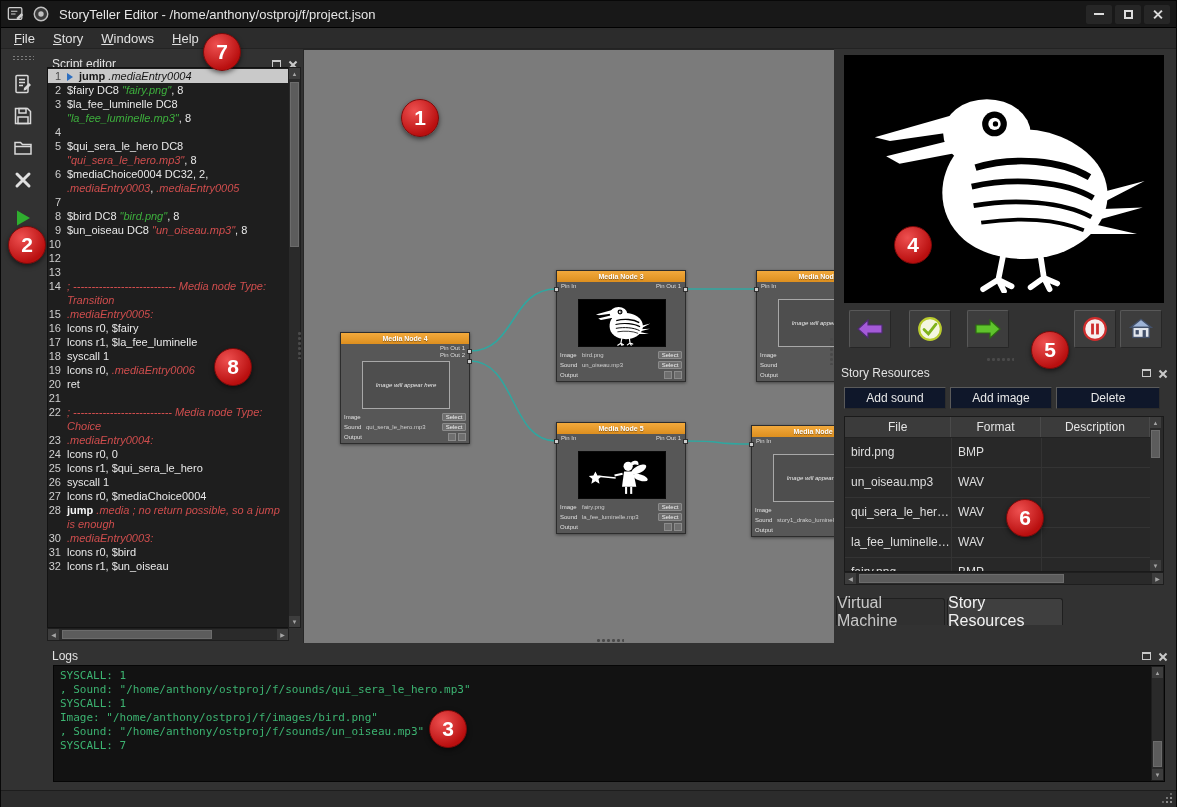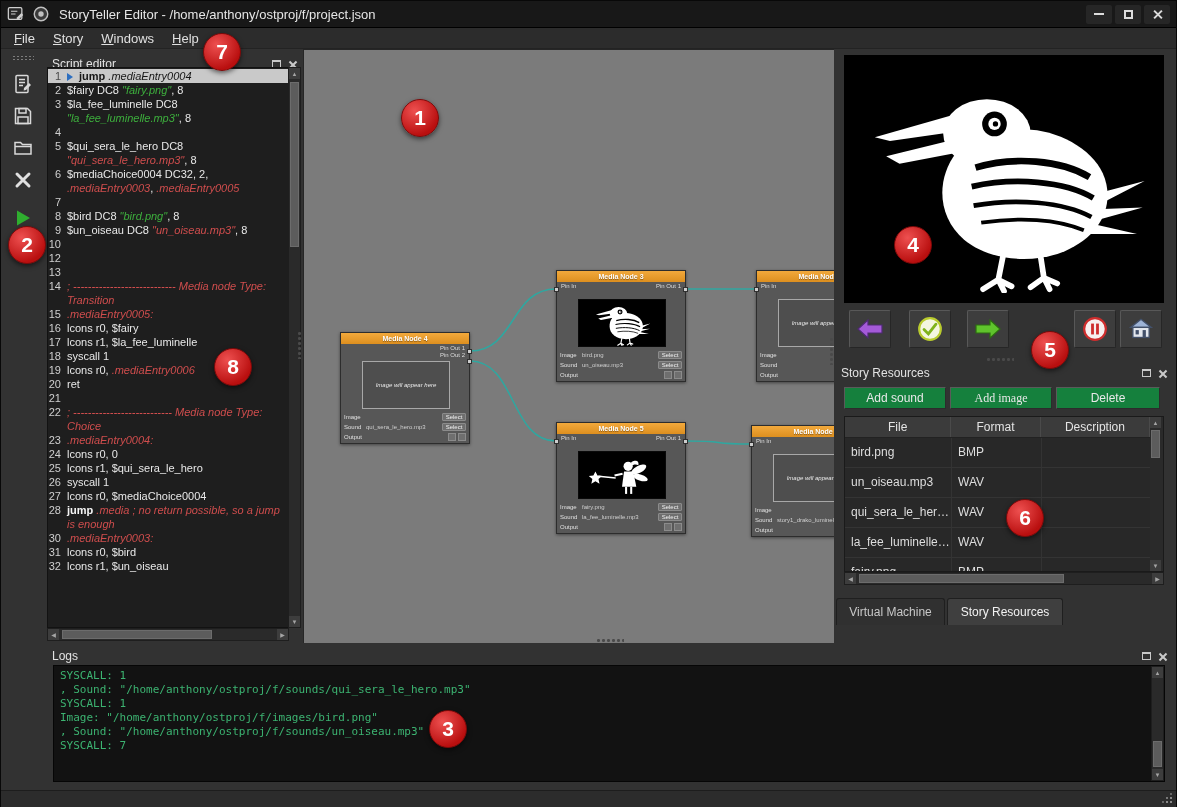--- a/index.html
+++ b/index.html
@@ -89,28 +89,28 @@
 .out-ico{width:8px;height:8px;background:#6f6f6f;border:1px solid #8b8b8b;margin-left:2px;cursor:pointer}
 
 
 #right-col{position:absolute;left:833px;top:32px;width:339px;height:594px}
 #emu-head{left:0;top:0;width:100%}
 .emu-screen{position:absolute;left:10px;top:22px;width:320px;height:248px;background:#000;display:flex;align-items:center;justify-content:center;border:1px solid #000}
 .emu-screen svg{width:292px;height:228px}
 .emu-btn{position:absolute;top:277px;width:42px;height:38px;background:#3d3d3d;border:1px solid #585858;border-bottom-color:#262626;border-right-color:#262626;border-radius:2px;display:flex;align-items:center;justify-content:center;cursor:pointer}
 .emu-btn svg{width:28px;height:26px}
 #res-head{left:0;top:331px;width:100%}
-.res-btn{position:absolute;top:354px;height:22px;background:#15803d;border:1px solid #5a5a5a;border-bottom-color:#2c2c2c;border-right-color:#2c2c2c;color:#e8e8e8;font-size:12px;display:flex;align-items:center;justify-content:center;cursor:pointer}
+.res-btn{position:absolute;top:354px;height:22px;background:#0f172a;border:1px solid #5a5a5a;border-bottom-color:#2c2c2c;border-right-color:#2c2c2c;color:#e8e8e8;font-size:12px;display:flex;align-items:center;justify-content:center;cursor:pointer}
 #res-table{position:absolute;left:10px;top:383px;width:320px;height:156px;background:#242424;border:1px solid #1a1a1a;overflow:hidden}
 .rt-header{display:flex;height:21px;background:#3b3b3b;border-bottom:1px solid #222}
 .rt-hcell{font-size:12px;color:#e4e4e4;line-height:20px;text-align:center;border-right:1px solid #4a4a4a;overflow:hidden;white-space:nowrap}
 .rt-row{display:flex;height:30px;background:#282828;border-bottom:1px solid #343434}
 .rt-cell{font-size:12px;color:#dedede;line-height:29px;padding-left:6px;border-right:1px solid #333;white-space:nowrap;overflow:hidden;text-overflow:ellipsis}
 .c0{width:107px}.c1{width:90px}.c2{width:110px}.c3{width:13px;border-right:none}
-.tab{position:absolute;top:565px;height:27px;background:#303030;border:1px solid #1f1f1f;border-bottom:none;color:#c8c8c8;font-size:12px;display:flex;align-items:center;justify-content:center;border-radius:3px 3px 0 0;cursor:pointer}
+.tab{position:absolute;top:565px;height:27px;background:#303030;border:1px solid #1f1f1f;border-bottom:none;color:#c8c8c8;font-size:16px;display:flex;align-items:center;justify-content:center;border-radius:3px 3px 0 0;cursor:pointer}
 .tab.active{background:#3f3f3f;color:#f2f2f2}
 
 
 #dock-logs{position:absolute;left:44px;top:646px;width:1128px;height:141px}
 #dock-logs .dock-head{left:0;top:0;width:100%}
 #logs-content{position:absolute;left:8px;top:18px;width:1112px;height:117px;background:#121212;border:1px solid #060606;padding:3px 6px;overflow:hidden;font-family:"DejaVu Sans Mono",monospace;font-size:11px;line-height:14px;color:#3cb371}
 
 
 #statusbar{position:absolute;left:0;top:789px;width:100%;height:17px;background:#2c2c2c;border-top:1px solid #1d1d1d}
 .grip{position:absolute;right:4px;bottom:4px;width:10px;height:10px}
@@ -622,21 +622,21 @@
       </div>
       <div class="emu-btn" style="left: 286px;">
         <svg viewBox="0 0 24 24">
           <path d="M2.5 10.5 L12 3 L21.5 10.5 Z" fill="#9db3d6" stroke="#42506a" stroke-width="1.2"></path>
           <rect x="4.5" y="10.5" width="15" height="9.3" fill="#e3e7ee" stroke="#42506a" stroke-width="1.2"></rect>
           <rect x="7" y="13" width="3" height="4" fill="#42506a"></rect>
           <rect x="13.5" y="13" width="3" height="6.8" fill="#42506a"></rect>
         </svg>
       </div>
       <div class="res-btn" style="left: 10px; width: 102px;">Add sound</div>
-      <div class="res-btn" style="left: 116px; width: 102px; font-family: Liberation Serif, serif;">Add image</div>
+      <div class="res-btn" style="left: 116px; width: 102px;">Add image</div>
       <div class="res-btn" style="left: 222px; width: 104px;">Delete</div>
       <div class="tab" style="left: 2px; width: 109px;">Virtual Machine</div>
       <div class="tab active" style="left: 113px; width: 116px;">Story Resources</div>
     </div>
 
   <div id="dock-logs">
     <div class="dock-head">
       <span class="dock-title">Logs</span>
       <span class="dock-icons">
         <span class="icon-float"></span>

